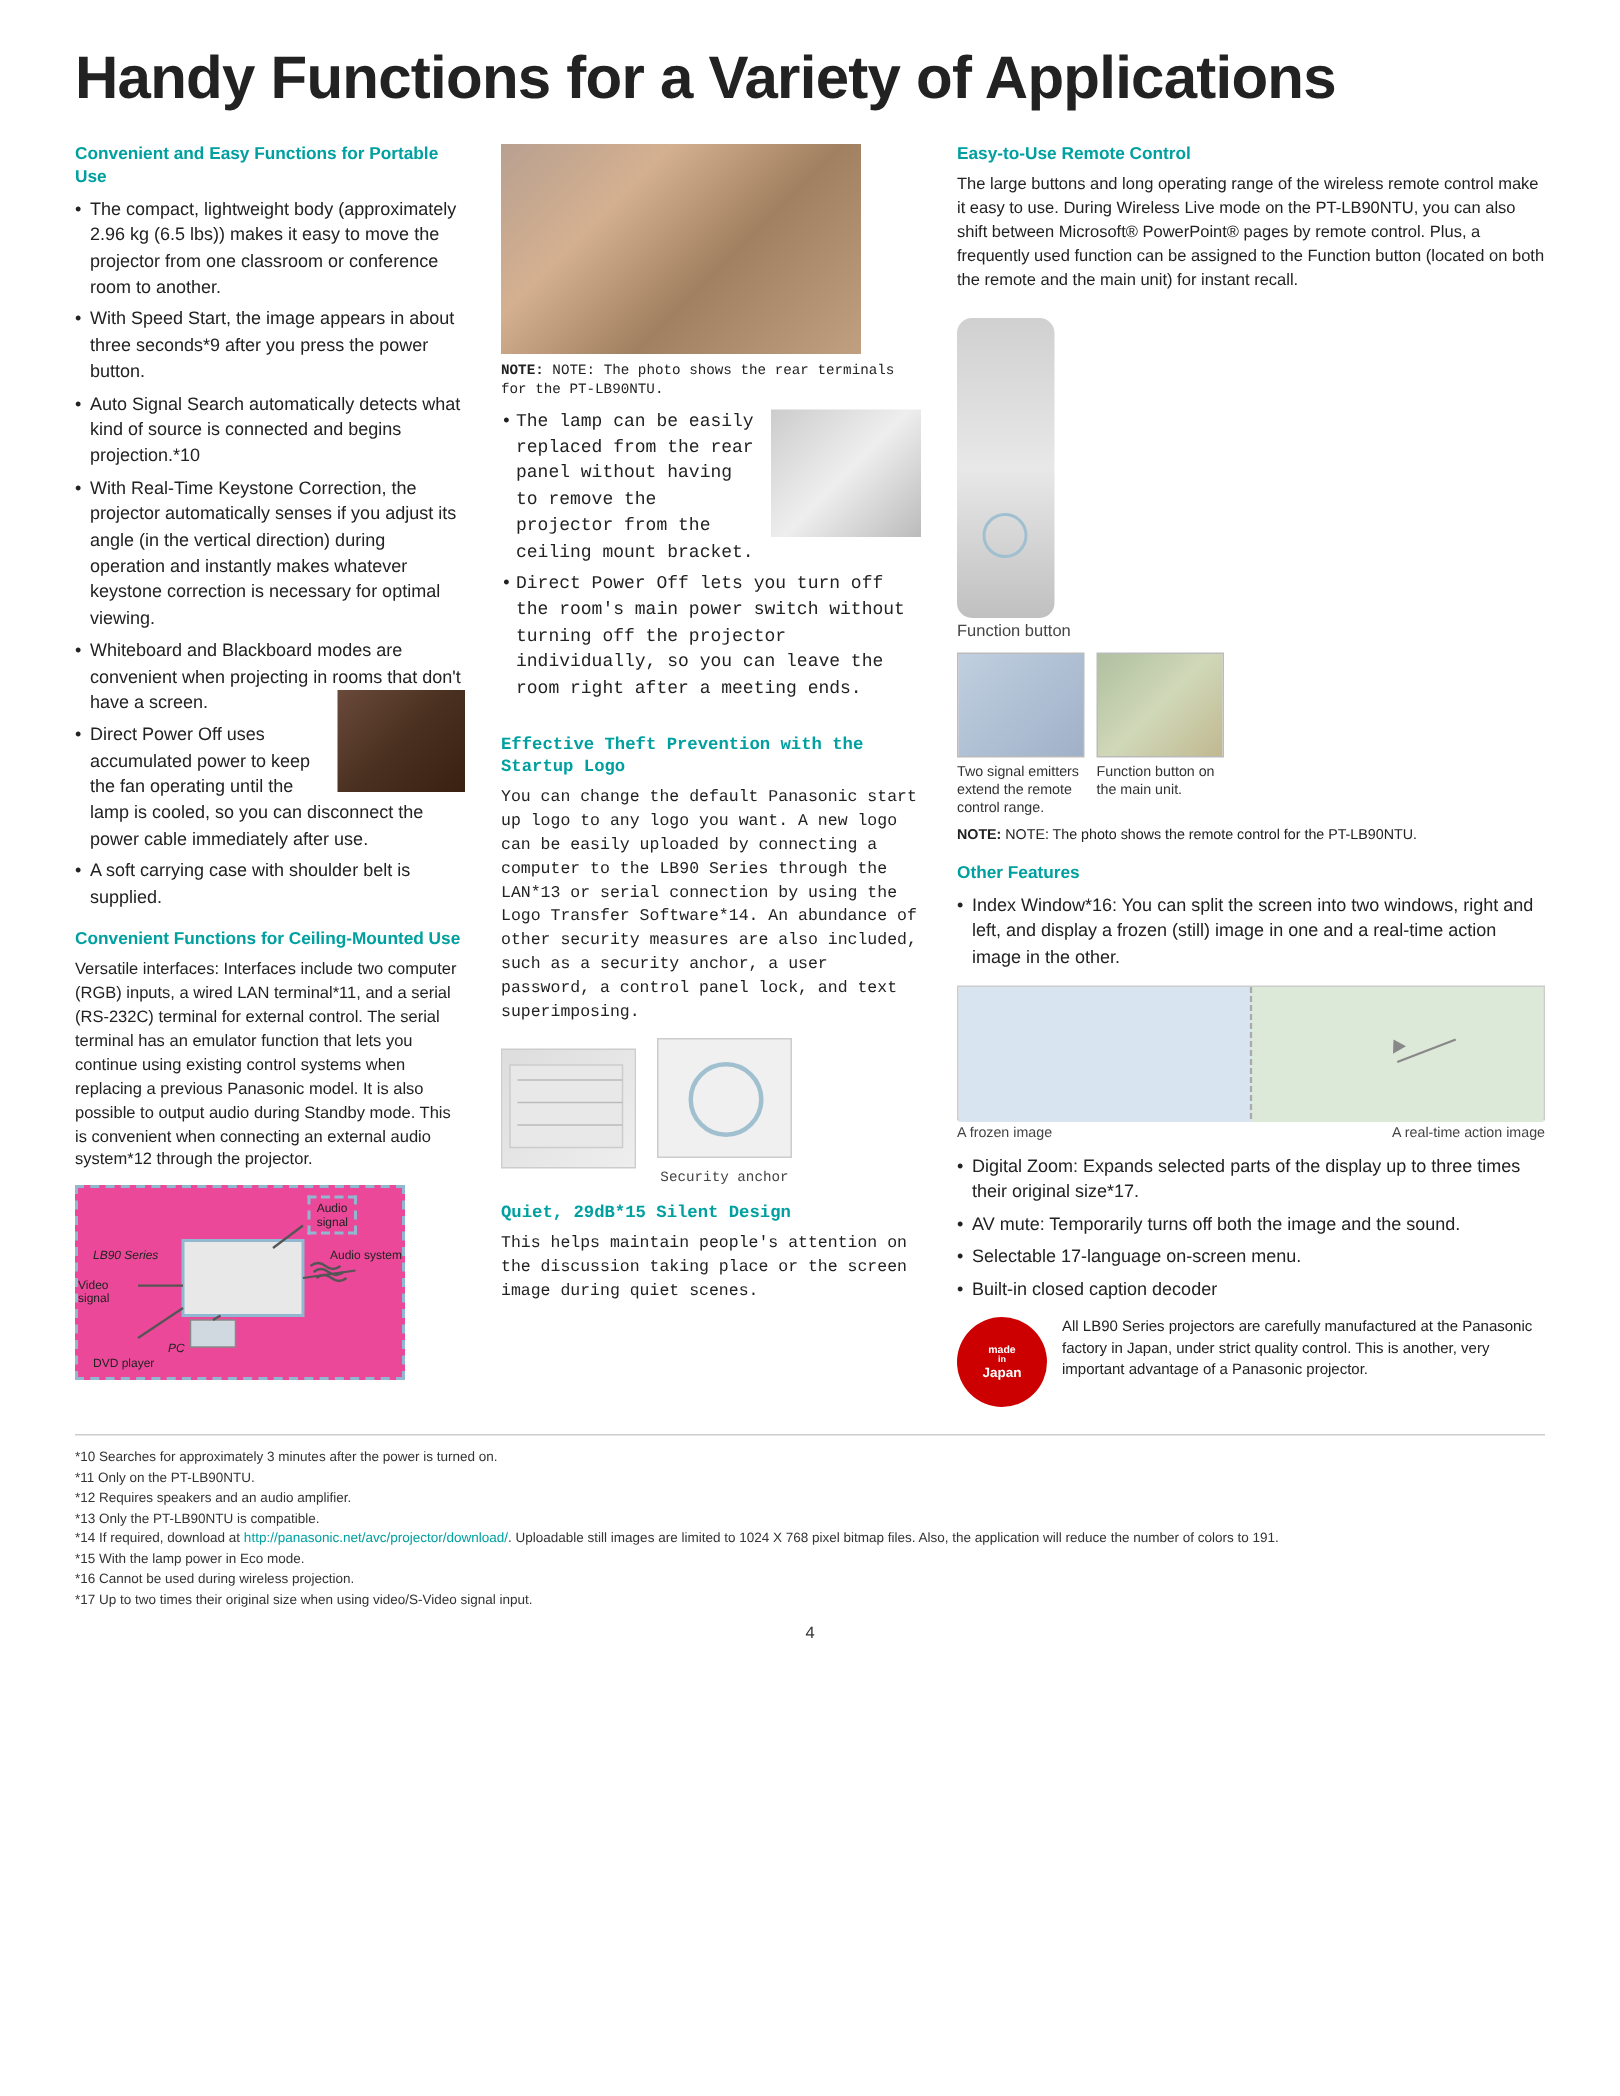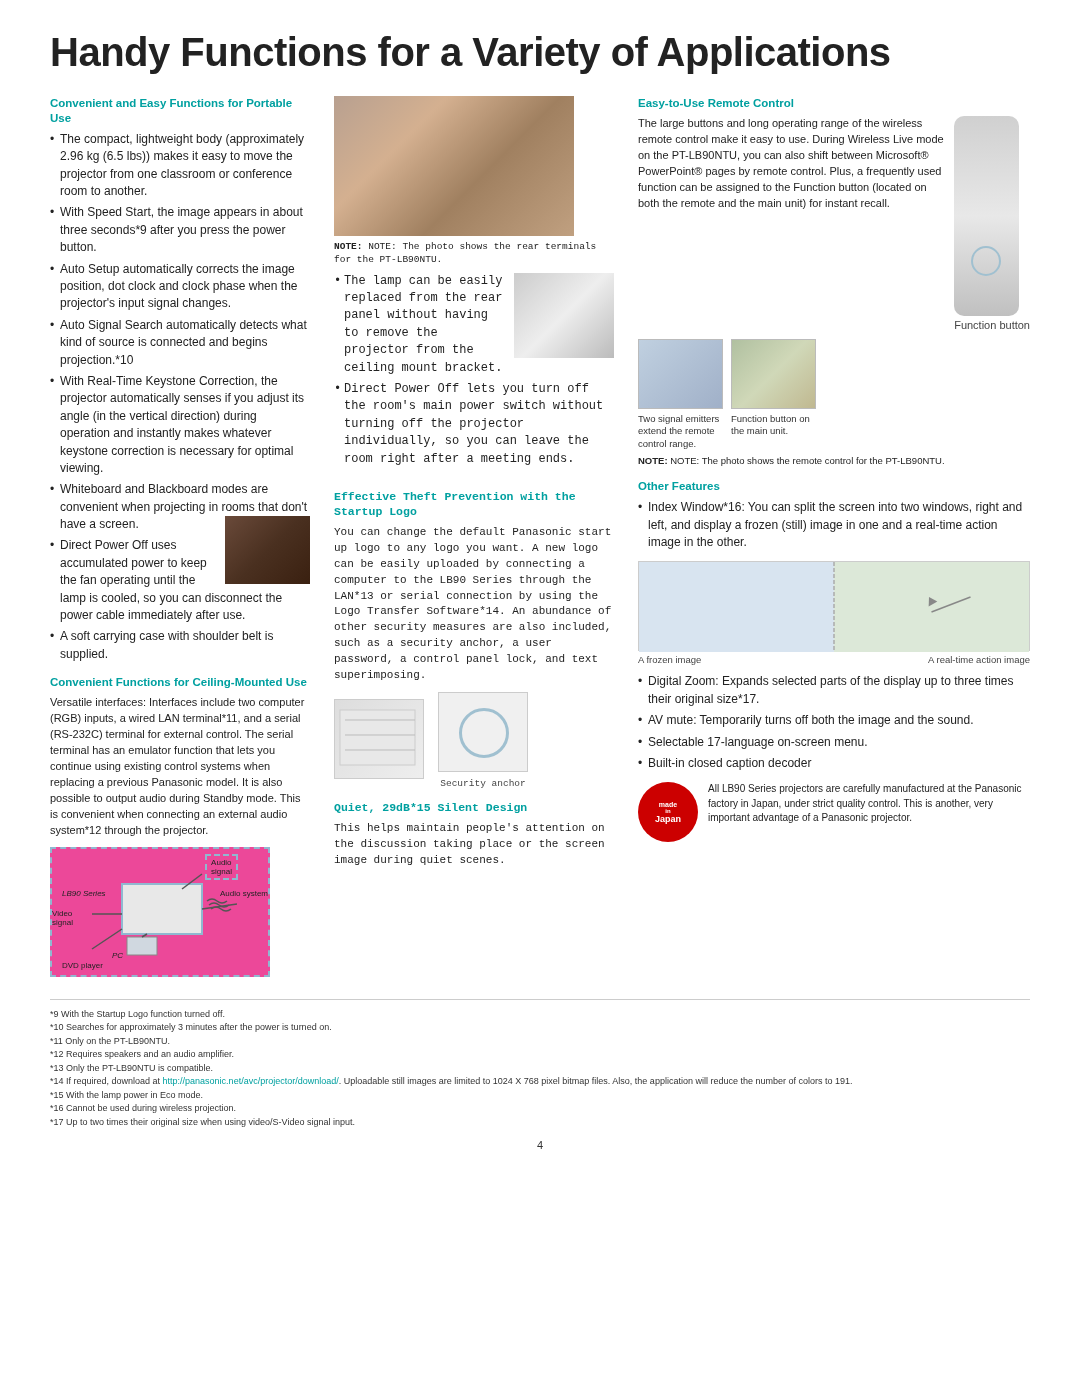--- a/index.html
+++ b/index.html
@@ -118,20 +118,21 @@
       margin-top: 3px;
       color: #444;
     }
 
     
     .remote-img-container {
       display: flex;
       gap: 8px;
       align-items: flex-start;
       margin-bottom: 8px;
+      flex-direction: column;
     }
     .img-remote-long {
       width: 65px; height: 200px;
       background: linear-gradient(180deg, #d0d0d0 0%, #e8e8e8 50%, #c0c0c0 100%);
       border-radius: 10px;
       flex-shrink: 0;
       position: relative;
     }
     .img-remote-circle {
       width: 30px; height: 30px;
@@ -279,21 +280,20 @@
 
 <h1 class="page-title">Handy Functions for a Variety of Applications</h1>
 
 <div class="columns">
 
   <div class="col-left">
     <div class="section-title">Convenient and Easy Functions for Portable Use</div>
     <ul class="bullet-list">
       <li>The compact, lightweight body (approximately 2.96 kg (6.5 lbs)) makes it easy to move the projector from one classroom or conference room to another.</li>
       <li>With Speed Start, the image appears in about three seconds*9 after you press the power button.</li>
-      <li>Auto Setup automatically corrects the image position, dot clock and clock phase when the projector's input signal changes.</li>
       <li>Auto Signal Search automatically detects what kind of source is connected and begins projection.*10</li>
       <li>With Real-Time Keystone Correction, the projector automatically senses if you adjust its angle (in the vertical direction) during operation and instantly makes whatever keystone correction is necessary for optimal viewing.</li>
       <li>
         <span>Whiteboard and Blackboard modes are convenient when projecting in rooms that don't have a screen.</span>
         
         <div class="img-whiteboard" style="width:85px;height:68px;float:right;margin-left:6px;margin-bottom:3px;"></div>
       </li>
       <li>Direct Power Off uses accumulated power to keep the fan operating until the lamp is cooled, so you can disconnect the power cable immediately after use.</li>
       <li style="display:flex;align-items:flex-start;gap:4px;">A soft carrying case with shoulder belt is supplied.</li>
     </ul>
@@ -446,21 +446,20 @@
         <span class="in">in</span>
         <span class="japan">Japan</span>
       </div>
       <p class="body-text" style="font-size:10px;">All LB90 Series projectors are carefully manufactured at the Panasonic factory in Japan, under strict quality control. This is another, very important advantage of a Panasonic projector.</p>
     </div>
   </div>
 
 </div>
 
 <div class="footnotes">
-  <p class="footnote-line">*9   With the Startup Logo function turned off.</p>
   <p class="footnote-line">*10  Searches for approximately 3 minutes after the power is turned on.</p>
   <p class="footnote-line">*11  Only on the PT-LB90NTU.</p>
   <p class="footnote-line">*12  Requires speakers and an audio amplifier.</p>
   <p class="footnote-line">*13  Only the PT-LB90NTU is compatible.</p>
   <p class="footnote-line">*14  If required, download at <a href="#">http://panasonic.net/avc/projector/download/</a>. Uploadable still images are limited to 1024 X 768 pixel bitmap files. Also, the application will reduce the number of colors to 191.</p>
   <p class="footnote-line">*15  With the lamp power in Eco mode.</p>
   <p class="footnote-line">*16  Cannot be used during wireless projection.</p>
   <p class="footnote-line">*17  Up to two times their original size when using video/S-Video signal input.</p>
 </div>
 

